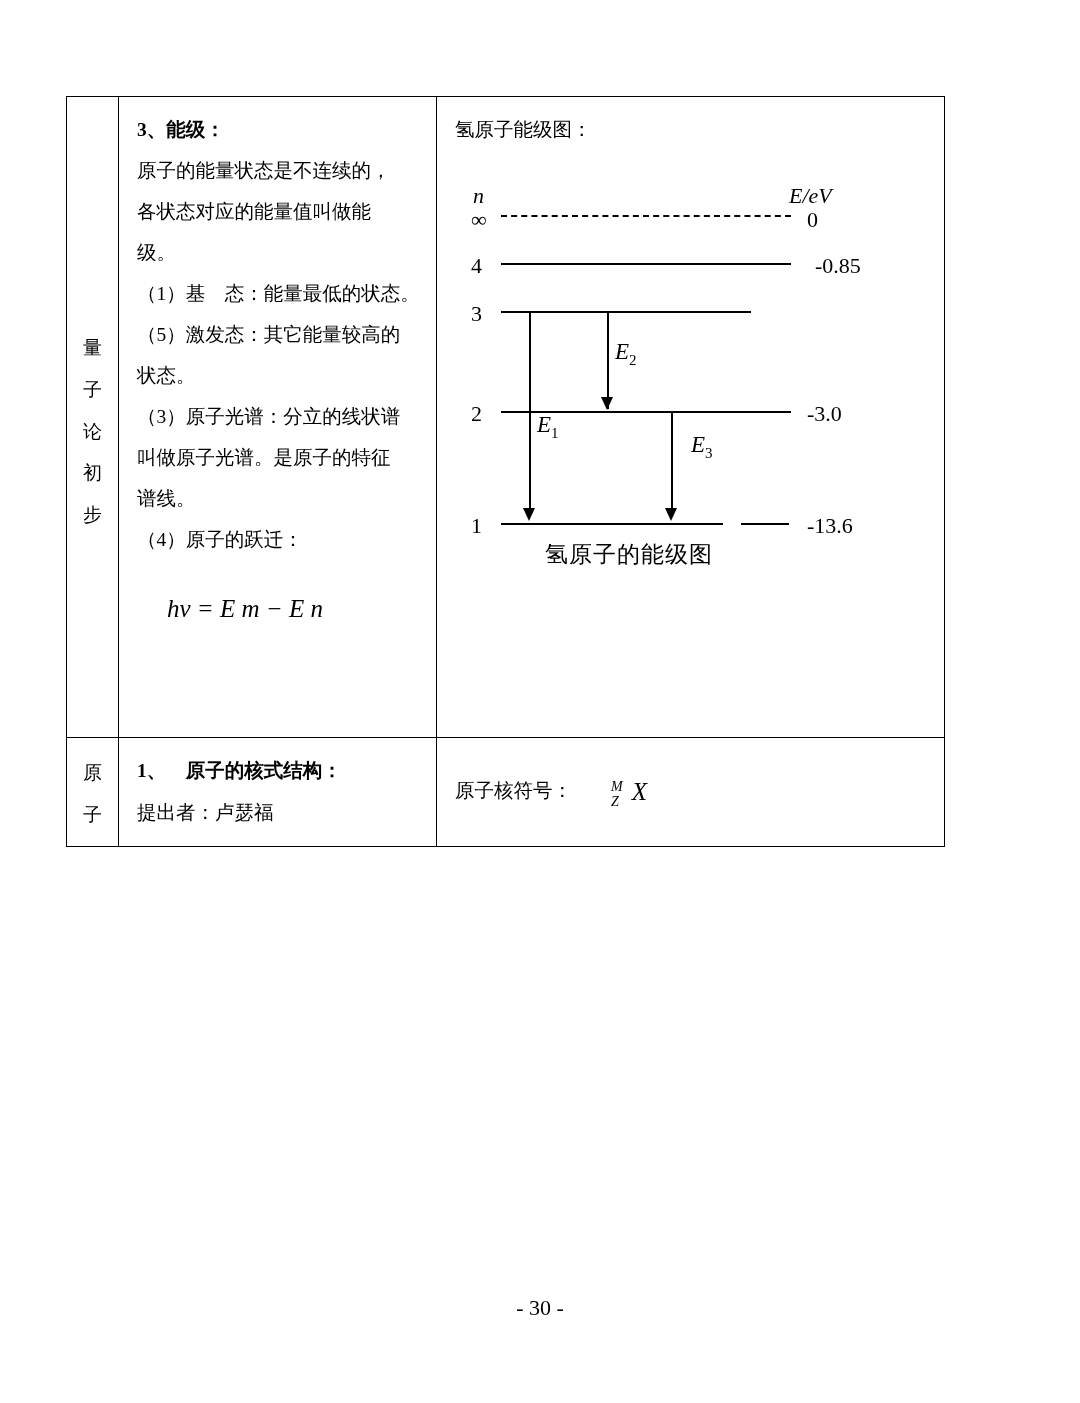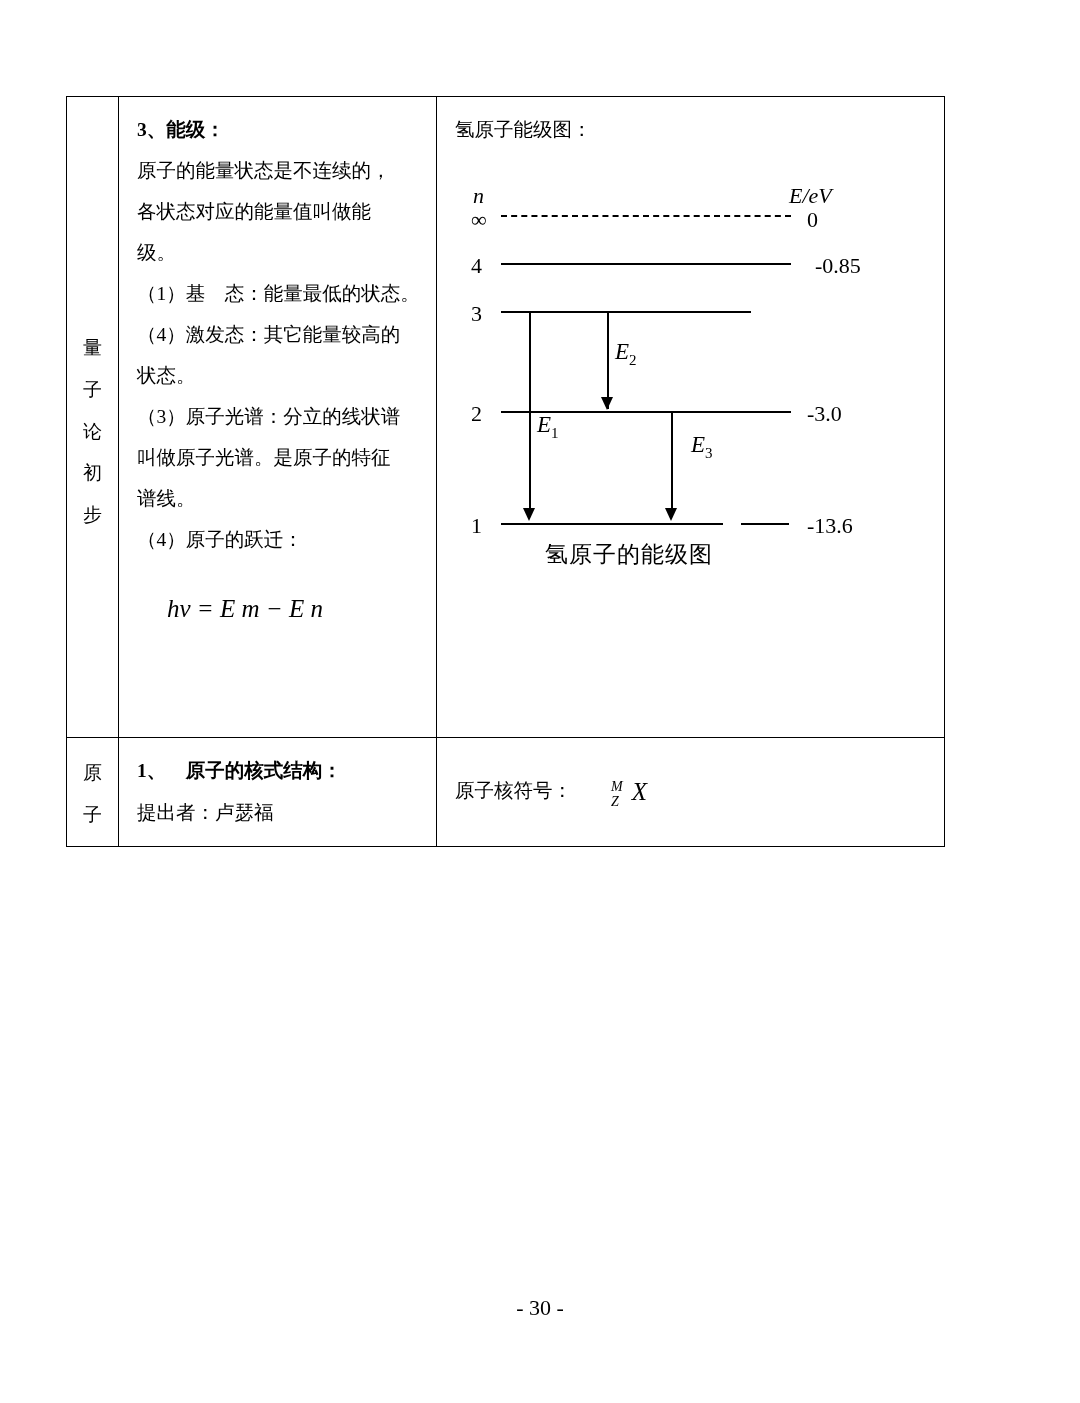--- a/index.html
+++ b/index.html
@@ -192,21 +192,21 @@
           <span>步</span>
         </div>
       </td>
       <td>
         <div class="cellpad tight">
           <p class="bold">3、能级：</p>
           <p>原子的能量状态是不连续的，</p>
           <p>各状态对应的能量值叫做能</p>
           <p>级。</p>
           <p>（1）基　态：能量最低的状态。</p>
-          <p>（4）激发态：其它能量较高的</p>
+          <p>（5）激发态：其它能量较高的</p>
           <p>状态。</p>
           <p>（3）原子光谱：分立的线状谱</p>
           <p>叫做原子光谱。是原子的特征</p>
           <p>谱线。</p>
           <p>（4）原子的跃迁：</p>
           <div class="formula">
             <span>hν = E m − E n</span>
           </div>
         </div>
       </td>

